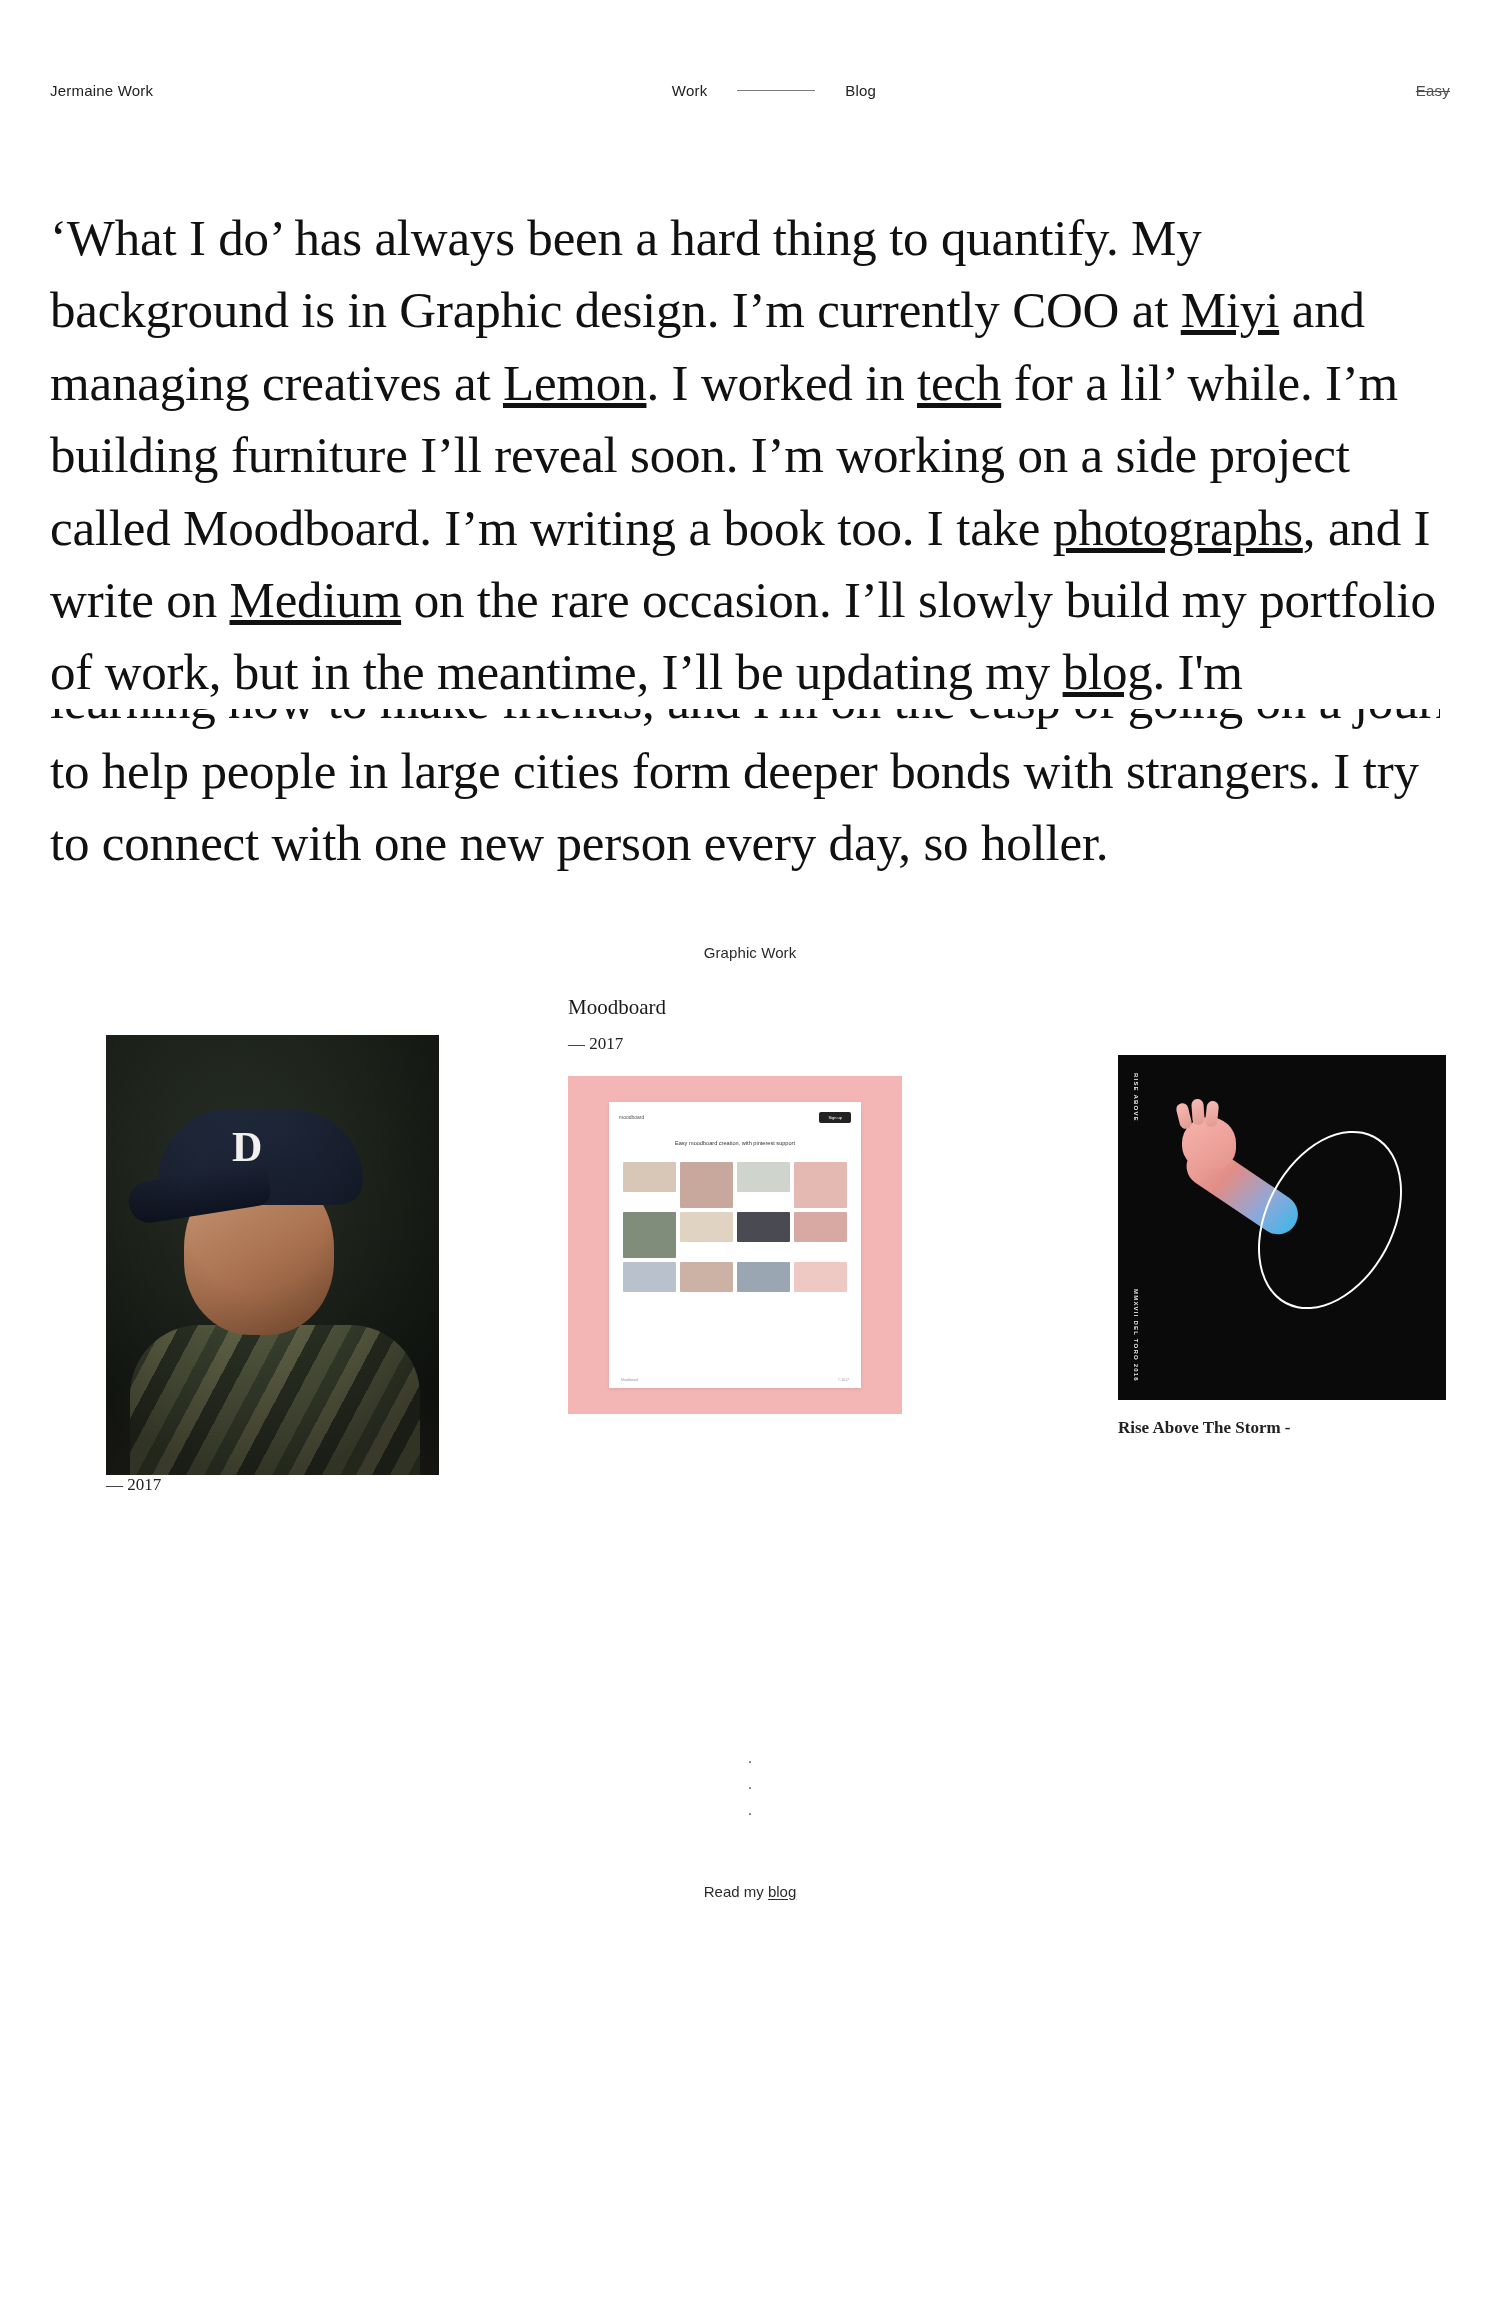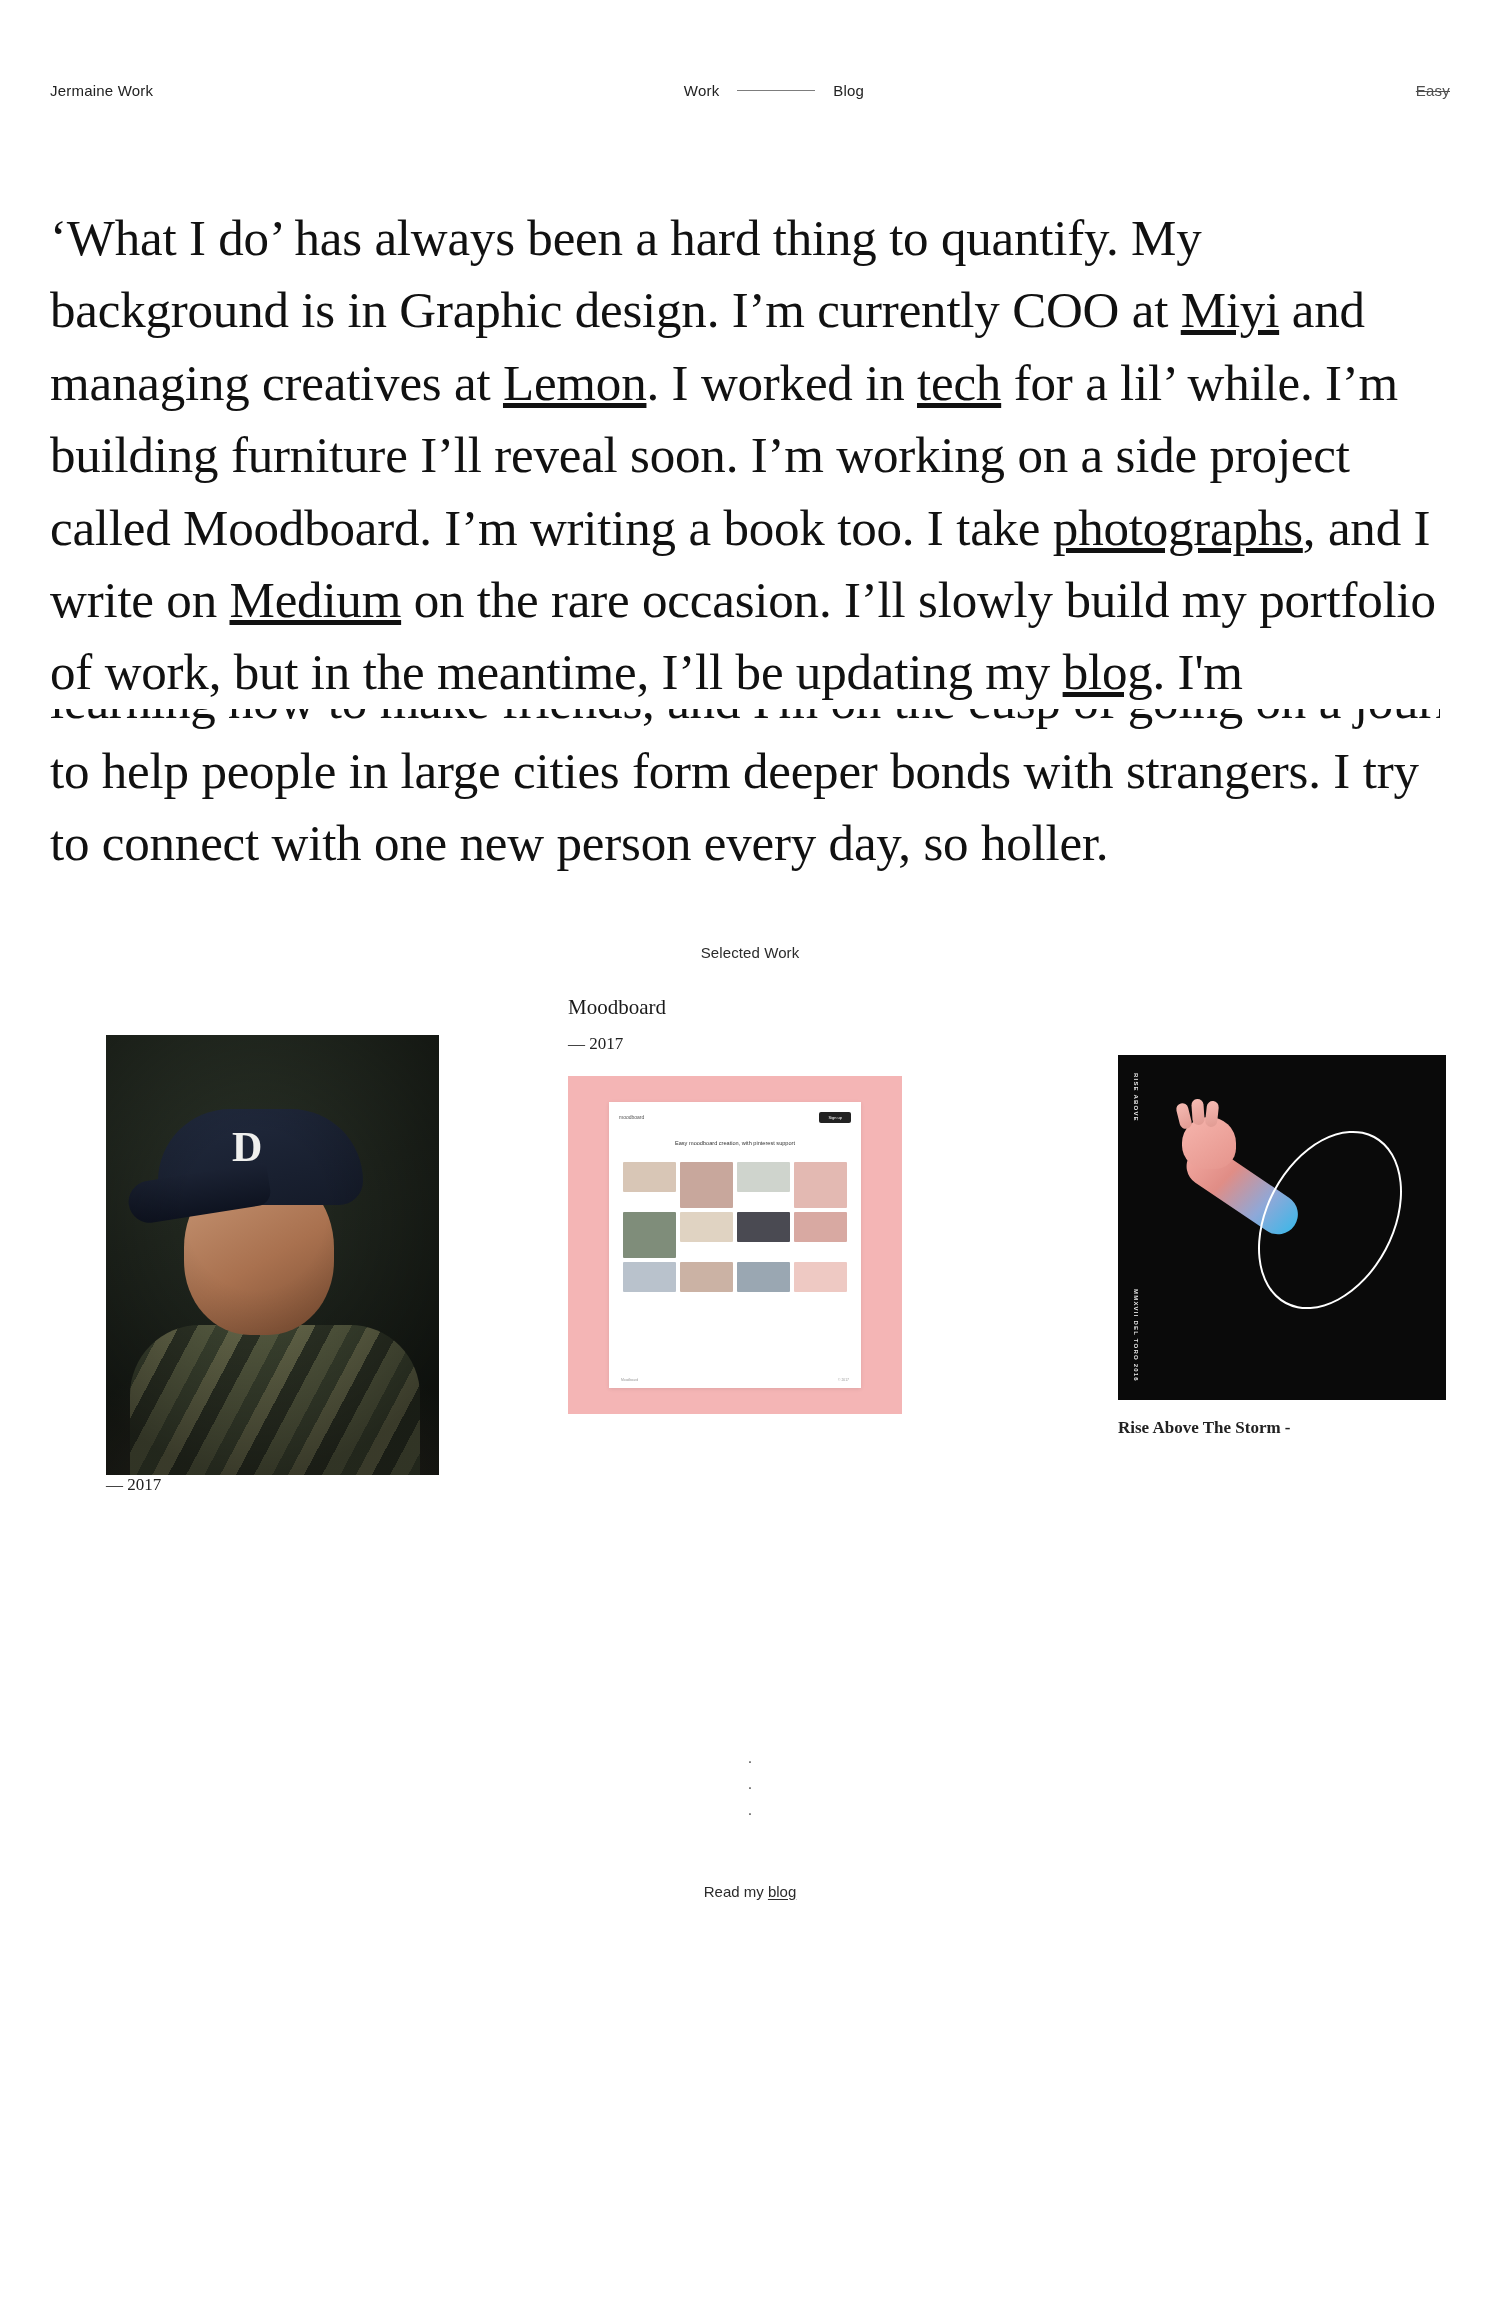--- a/index.html
+++ b/index.html
@@ -34,21 +34,21 @@
     text-decoration: none;
   }
   .nav-center {
     position: absolute;
     left: 0;
     right: 0;
     top: 82px;
     display: flex;
     justify-content: center;
     align-items: center;
-    gap: 0;
+    gap: 12px;
     padding-left: 48px;
   }
   .nav-center a {
     font-size: 15px;
     color: #222;
     text-decoration: none;
     letter-spacing: 0.2px;
   }
   .nav-rule {
     width: 78px;
@@ -302,21 +302,21 @@
 <div class="intro">
   <span>‘What I do’ has always been a hard thing to quantify. My background is in Graphic design. I’m currently COO at </span><a href="#">Miyi</a><span> and managing creatives at </span><a href="#">Lemon</a><span>. I worked in </span><a href="#">tech</a><span> for a lil’ while. I’m building furniture I’ll reveal soon. I’m working on a side project called Moodboard. I’m writing a book too. I take </span><a href="#">photographs</a><span>, and I write on </span><a href="#">Medium</a><span> on the rare occasion. I’ll slowly build my portfolio of work, but in the meantime, I’ll be updating my </span><a href="#">blog</a><span>. I'm</span>
 
   <span class="line-clipped">
       <span>learning how to make friends, and I'm on the cusp of going on a journey</span>
     </span>
 
   <span>to help people in large cities form deeper bonds with strangers. I try to connect with one new person every day, so holler.</span>
 </div>
 
-<div class="selected-work-label">Selected Work</div>
+<div class="selected-work-label">Graphic Work</div>
 
 <div class="work-grid">
 
   <div class="work-item work-1">
     <div class="photo-portrait">
       <div class="pp-body"></div>
       <div class="pp-face"></div>
       <div class="pp-cap"></div>
       <div class="pp-brim"></div>
       <div class="pp-letter">D</div>

